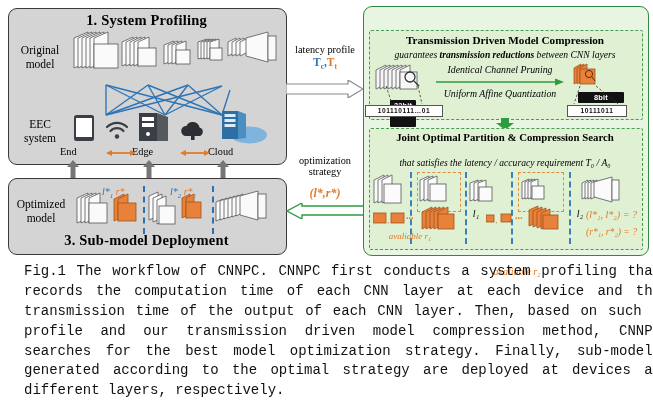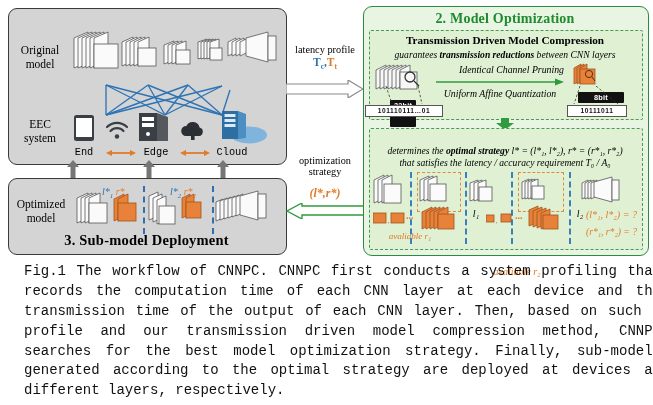--- a/index.html
+++ b/index.html
@@ -27,21 +27,21 @@
   }
   .sub-head{
     font-weight:bold;font-size:11.2px;text-align:center;color:#000;
   }
   .sub-ital{
     font-style:italic;font-size:9.6px;text-align:center;color:#000;
   }
   .sub-ital b{font-weight:bold;margin-top:26px;}
 
   .lbl{font-size:11.5px;text-align:center;line-height:1.12;}
-  .lbl-small{font-size:10.3px;text-align:center;font-family:Liberation Mono, monospace;}
+  .lbl-small{font-size:10.3px;text-align:left;}
 
   .mathi{font-style:italic;font-family:"Liberation Serif",serif;}
 
   .orange{color:#e07b29;}
   .blue{color:#2e74b5;}
 
   .vdash{position:absolute;border-left:2.6px dashed #2e6fad;}
   .vdash-t{position:absolute;border-left:2.4px dashed #3a7fbe;}
 
   .bitbox{
@@ -63,20 +63,21 @@
 
   .dashrect-orange{position:absolute;border:1.4px dashed #e08a3c;}
 </style>
 </head>
 <body>
 
 <div id="root">
 
   <div class="abs panel-gray" style="left:8px;top:8px;width:277px;height:155px;">
   </div>
+  <div class="abs title-black" style="left:8px;top:12px;width:277px;">1. System Profiling</div>
 
   <div class="abs lbl" style="left:12px;top:44px;width:56px;">Original</div>
   <div class="abs lbl" style="left:12px;top:58px;width:56px;">model</div>
 
   <svg class="abs" style="left:70px;top:30px;" width="210" height="58" viewBox="0 0 210 58">
     <g fill="#fafafa" stroke="#555" stroke-width="0.8">
 
       <g>
         <polygon points="4,8 18,2 18,32 4,38"></polygon>
         <polygon points="8,8 22,2 22,32 8,38"></polygon>
@@ -283,21 +284,20 @@
   <div class="abs" style="left:288px;top:155px;width:74px;">
     <div style="font-size:10.3px;text-align:center;">optimization</div>
     <div style="font-size:10.3px;text-align:center;">strategy</div>
     <div class="mathi orange" style="font-size:12px;text-align:center;font-weight:bold;margin-top:9px;">(l*,r*)</div>
   </div>
   <svg class="abs" style="left:286px;top:203px;" width="78" height="16" viewBox="0 0 78 16">
     <polygon points="78,3 16,3 16,0 1,8 16,16 16,12 78,12" fill="#ffffff" stroke="#2e9b3e" stroke-width="1.4"></polygon>
   </svg>
 
   <div class="abs panel-green" style="left:363px;top:6px;width:284px;height:248px;"></div>
-  <div class="abs title-green" style="left:363px;top:11px;width:284px;">2. Model Optimization</div>
 
   <div class="abs dashbox" style="left:369px;top:30px;width:272px;height:88px;"></div>
   <div class="abs sub-head" style="left:369px;top:34px;width:272px;">Transmission Driven Model Compression</div>
   <div class="abs sub-ital" style="left:369px;top:49px;width:272px;">
     <span>guarantees </span><b>transmission reductions</b><span> between CNN layers</span>
   </div>
 
   <svg class="abs" style="left:374px;top:62px;" width="56" height="30" viewBox="0 0 56 30">
     <g fill="#f7f7f7" stroke="#555" stroke-width="0.8">
       <polygon points="2,8 12,3 12,22 2,27"></polygon>
@@ -322,21 +322,21 @@
     <g stroke="#333" stroke-width="0.8" stroke-dasharray="2.5,2" fill="none">
       <line x1="14" y1="0" x2="20" y2="18"></line>
       <line x1="46" y1="0" x2="50" y2="18"></line>
     </g>
   </svg>
 
   <svg class="abs" style="left:436px;top:78px;" width="128" height="8" viewBox="0 0 128 8">
     <line x1="0" y1="4" x2="120" y2="4" stroke="#2e9b3e" stroke-width="1.3"></line>
     <polygon points="128,4 119,0.5 119,7.5" fill="#2e9b3e"></polygon>
   </svg>
-  <div class="abs" style="left:436px;top:64px;width:128px;text-align:right;font-style:italic;font-size:9.8px;">Identical Channel Pruning</div>
+  <div class="abs" style="left:436px;top:64px;width:128px;text-align:center;font-style:italic;font-size:9.8px;">Identical Channel Pruning</div>
   <div class="abs" style="left:430px;top:88px;width:140px;text-align:center;font-style:italic;font-size:9.8px;">Uniform Affine Quantization</div>
 
   <svg class="abs" style="left:572px;top:62px;" width="34" height="26" viewBox="0 0 34 26">
     <g fill="#e8823a" stroke="#a1531c" stroke-width="0.8">
       <polygon points="2,6 9,2 9,18 2,22"></polygon>
       <polygon points="5,6 12,2 12,18 5,22"></polygon>
       <polygon points="8,6 15,2 15,18 8,22"></polygon>
       <rect x="8" y="7" width="15" height="15"></rect>
     </g>
     <g stroke="#5c2e10" stroke-width="1" fill="none">
@@ -351,23 +351,21 @@
       <line x1="10" y1="0" x2="4" y2="18"></line>
       <line x1="26" y1="0" x2="48" y2="18"></line>
     </g>
   </svg>
 
   <svg class="abs" style="left:496px;top:118px;" width="18" height="12" viewBox="0 0 18 12">
     <polygon points="5,0 13,0 13,5 18,5 9,12 0,5 5,5" fill="#2e9b3e"></polygon>
   </svg>
 
   <div class="abs dashbox" style="left:369px;top:128px;width:272px;height:120px;"></div>
-  <div class="abs sub-ital" style="left:369px;top:145px;width:272px;">
-    <span>determines the </span><b>optimal strategy</b> <span class="mathi">l* = (l*₁, l*₂), r* = (r*₁, r*₂)</span>
-  </div>
+  <div class="abs sub-head" style="left:369px;top:131px;width:272px;font-size:10.8px;">Joint Optimal Partition &amp; Compression Search</div>
   <div class="abs sub-ital" style="left:369px;top:157px;width:272px;">that satisfies the latency / accuracy requirement T₀ / A₀</div>
 
   <svg class="abs" style="left:372px;top:172px;" width="266" height="42" viewBox="0 0 266 42">
     <g fill="#fbfbfb" stroke="#555" stroke-width="0.8">
       <g>
         <polygon points="2,8 12,3 12,26 2,31"></polygon>
         <polygon points="6,8 16,3 16,26 6,31"></polygon>
         <polygon points="10,8 20,3 20,26 10,31"></polygon>
         <rect x="12" y="12" width="17" height="19"></rect>
       </g>

